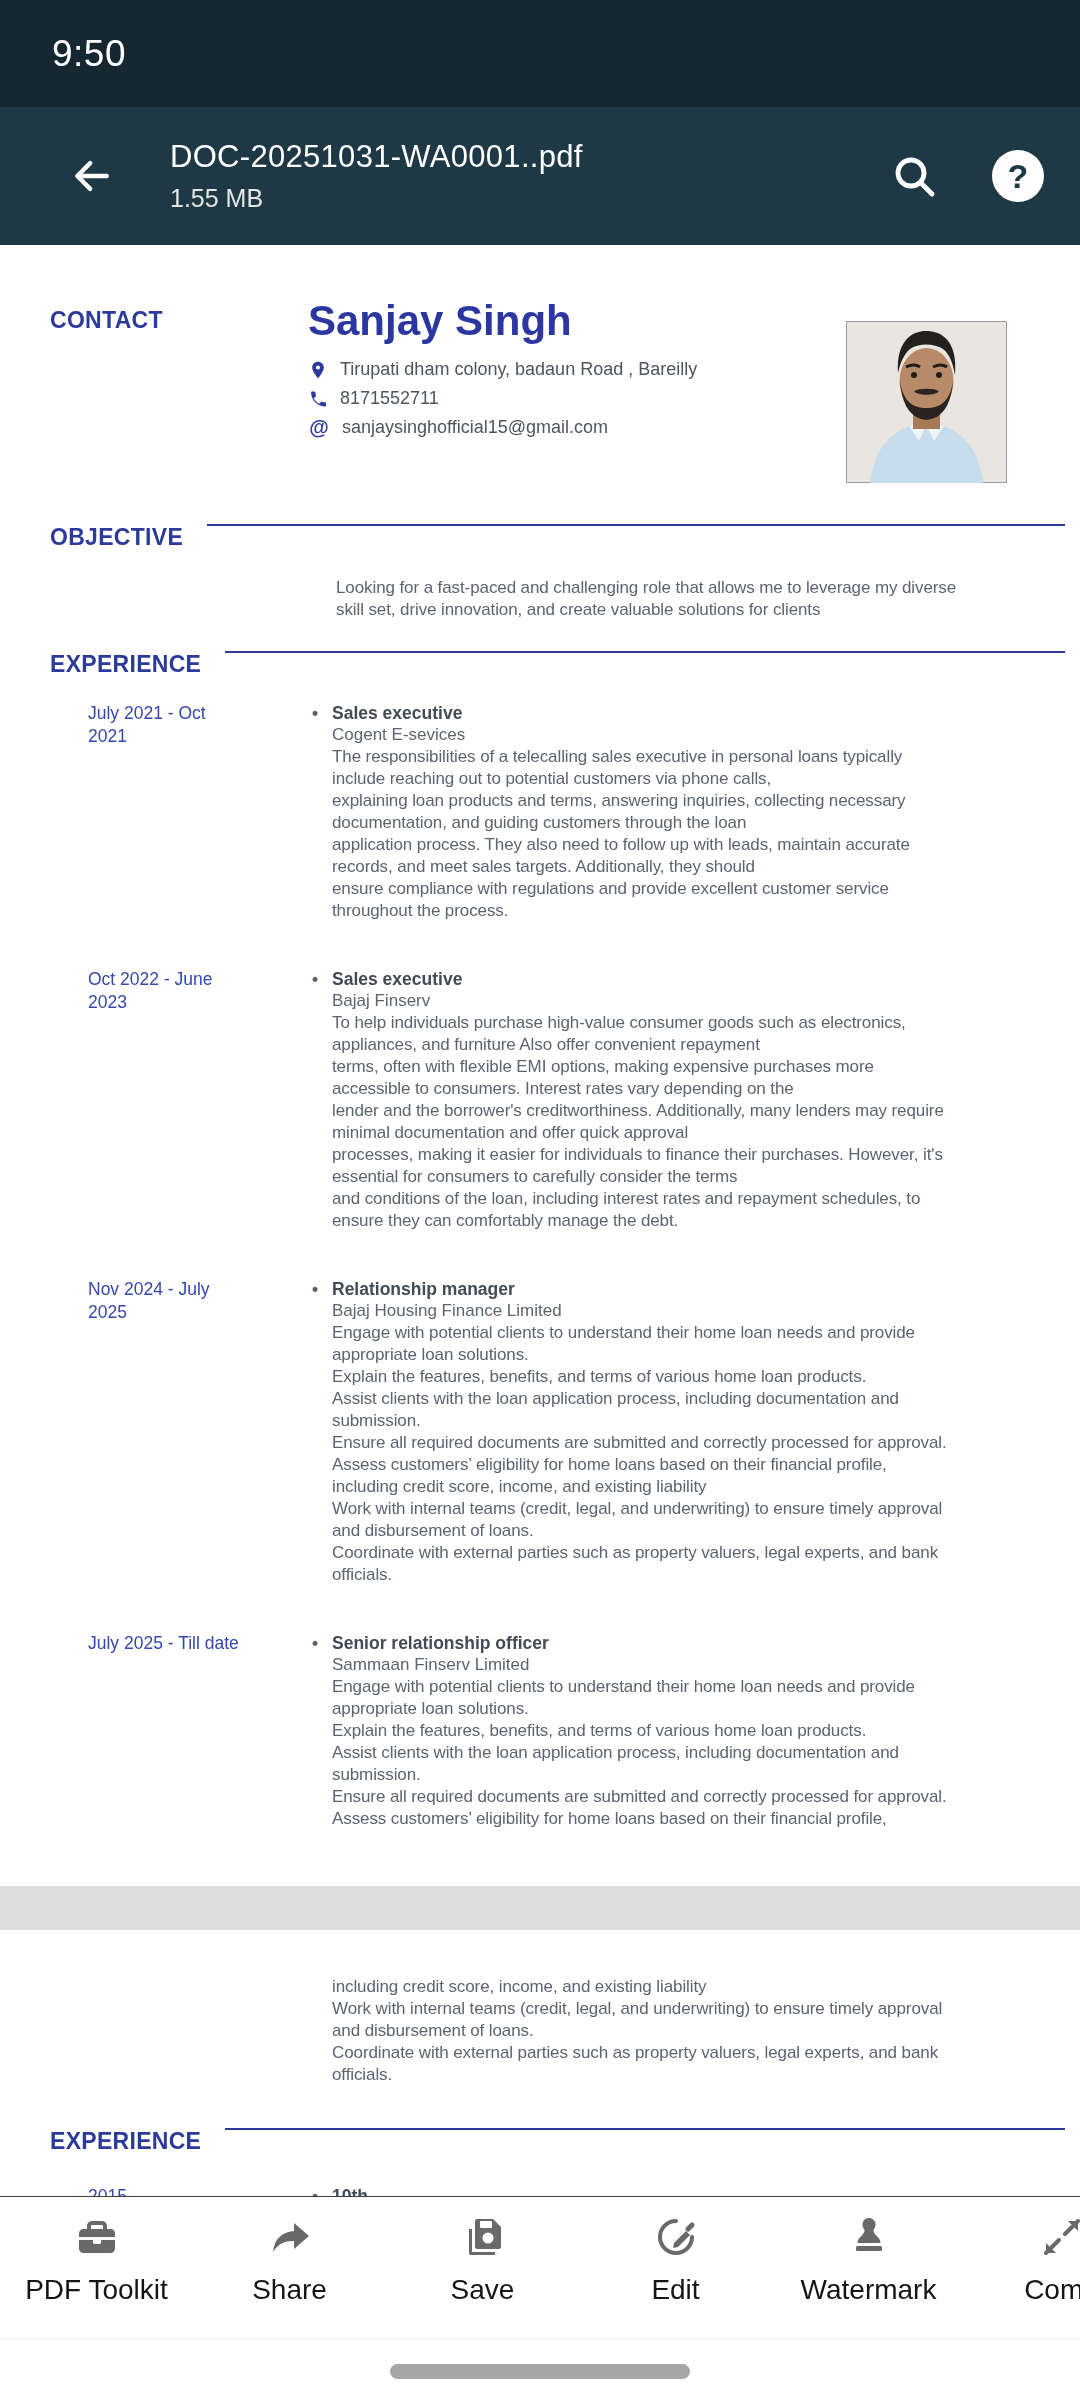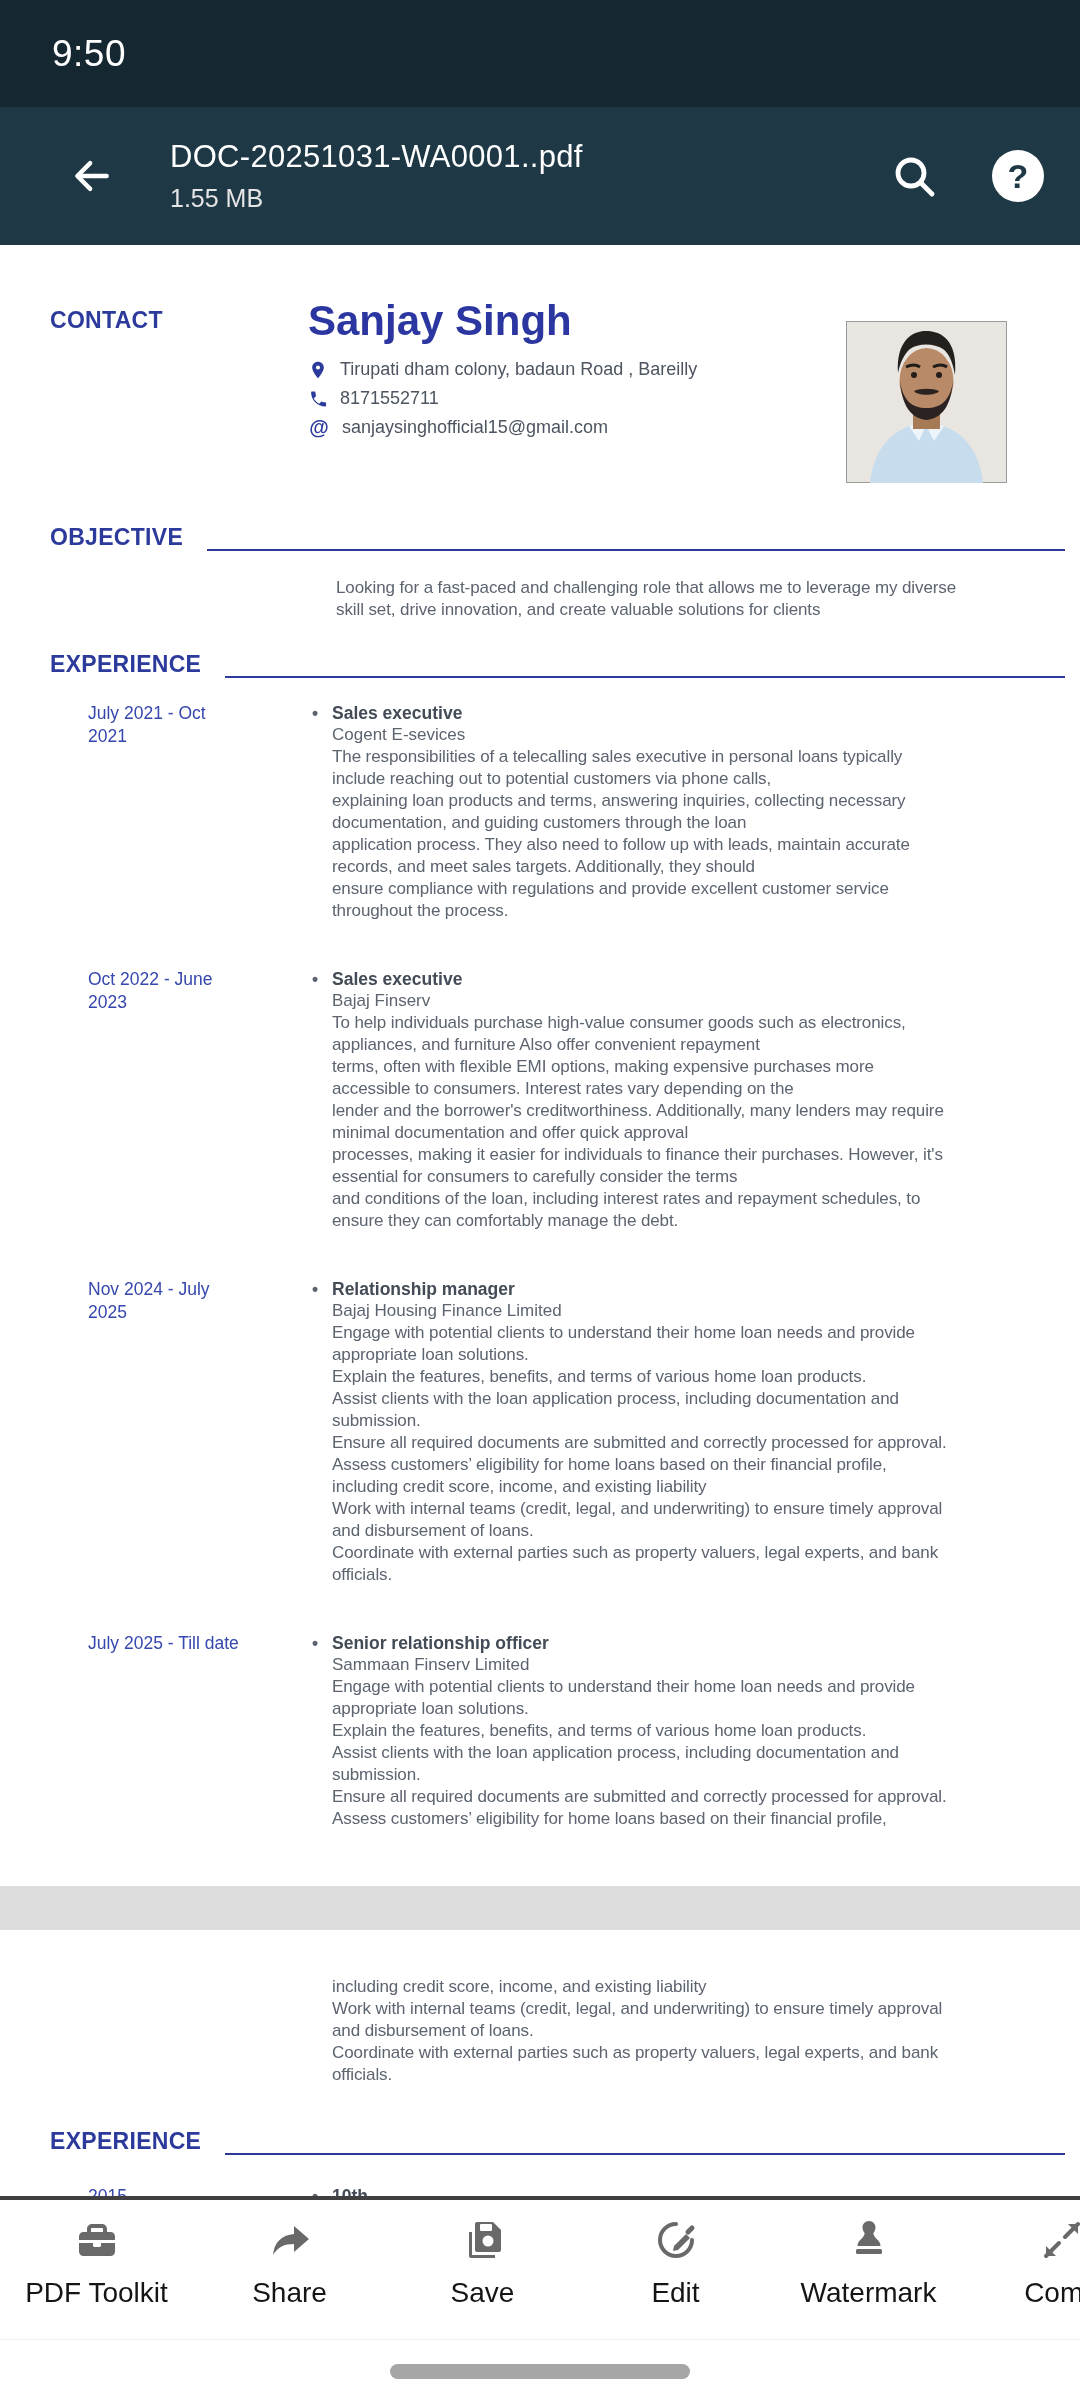--- a/index.html
+++ b/index.html
@@ -28,21 +28,21 @@
   .doc-title{font-size:31px;font-weight:500;letter-spacing:.3px;white-space:nowrap;}
   .doc-size{font-size:25px;font-weight:400;margin-top:9px;color:#e5e5e5;}
   .appbar-actions{display:flex;align-items:center;gap:40px;}
   .icon-btn{width:64px;height:64px;display:flex;align-items:center;justify-content:center;cursor:pointer;}
   .help-circle{width:52px;height:52px;border-radius:50%;background:#fff;color:#1e3945;
                display:flex;align-items:center;justify-content:center;font-size:34px;font-weight:700;}
 
   
   .doc{position:absolute;top:245px;left:0;width:100%;height:1951px;background:#fff;overflow:hidden;
        box-sizing:border-box;padding:52px 15px 0 50px;}
-  .sec-head{display:flex;align-items:flex-end;}
+  .sec-head{display:flex;align-items:flex-start;}
   .sec-label{color:#2b3a9b;font-size:23px;font-weight:700;letter-spacing:.3px;flex:none;}
   .sec-rule{flex:1;height:2px;background:#2b3a9b;margin-left:24px;}
   .grid{display:grid;grid-template-columns:258px 1fr;}
   .date-col{padding-left:38px;color:#3647ad;font-size:17.5px;line-height:23px;max-width:160px;}
   .body-col{position:relative;color:#5c6470;font-size:17px;line-height:22px;}
 
   
   .contact-name{color:#2b36a0;font-size:42px;font-weight:700;margin-bottom:10px;}
   .c-row{display:flex;align-items:center;gap:12px;height:29px;color:#4c5560;font-size:18px;}
   .c-row .at{color:#2b3a9b;font-weight:700;font-size:20px;width:22px;text-align:center;}
@@ -60,21 +60,21 @@
 
   .page-break{height:44px;background:#dcdcdc;margin:56px -15px 46px -50px;}
 
   
   .edu-entry{margin-top:18px;}
   .edu-title{position:relative;font-weight:700;color:#434b57;font-size:17.5px;line-height:23px;}
   .edu-title::before{content:"•";position:absolute;left:-20px;color:#5c6470;}
 
   
   .toolbar{position:absolute;top:2196px;left:0;width:100%;height:156px;background:#fff;
-           border-top:4px solid #404040;display:flex;overflow:hidden;box-sizing:border-box;}
+           border-top:1px solid #404040;display:flex;overflow:hidden;box-sizing:border-box;}
   .tool-item{flex:none;width:193px;display:flex;flex-direction:column;align-items:center;padding-top:16px;cursor:pointer;}
   .tool-item svg{width:48px;height:48px;}
   .tool-label{margin-top:13px;font-size:28px;color:#151515;white-space:nowrap;}
 
   
   .gesture-area{position:absolute;top:2339px;left:0;width:100%;height:61px;background:#fff;border-top:1px solid #efefef;}
   .gesture-pill{position:absolute;left:50%;top:24px;transform:translateX(-50%);width:300px;height:15px;border-radius:8px;background:#a6a6a6;}
 </style>
 </head>
 <body>

